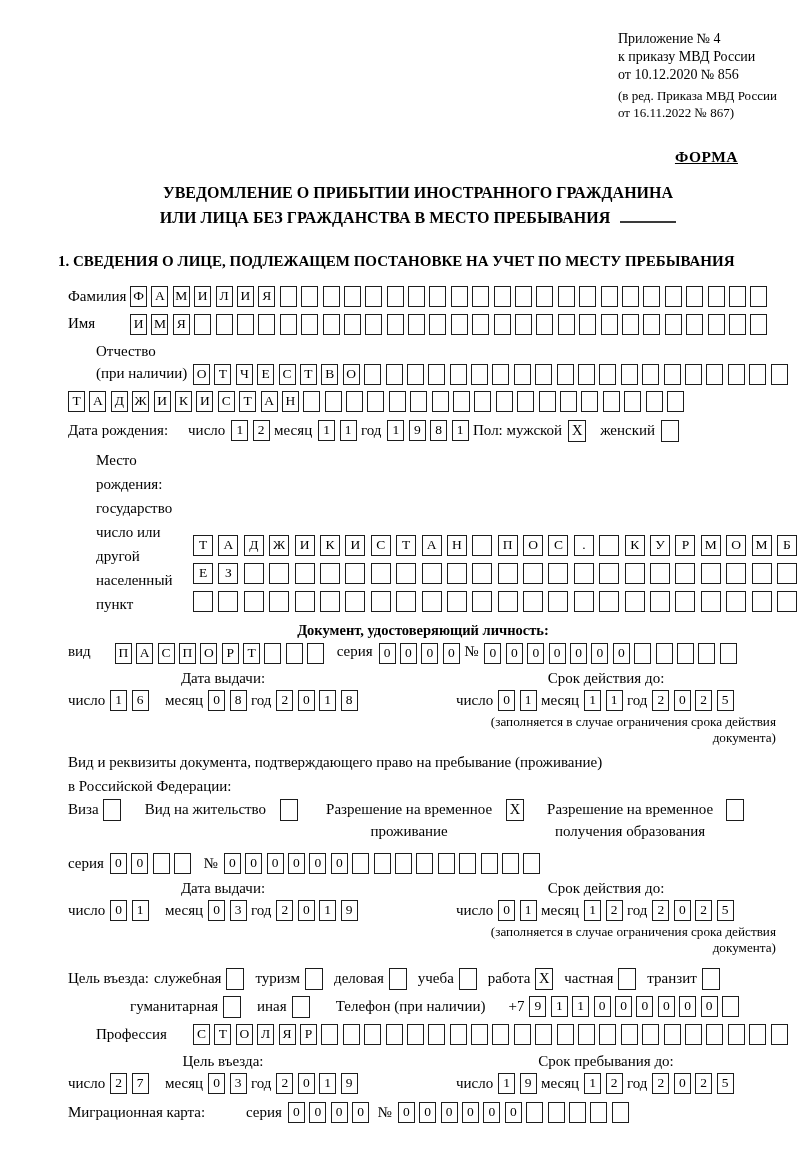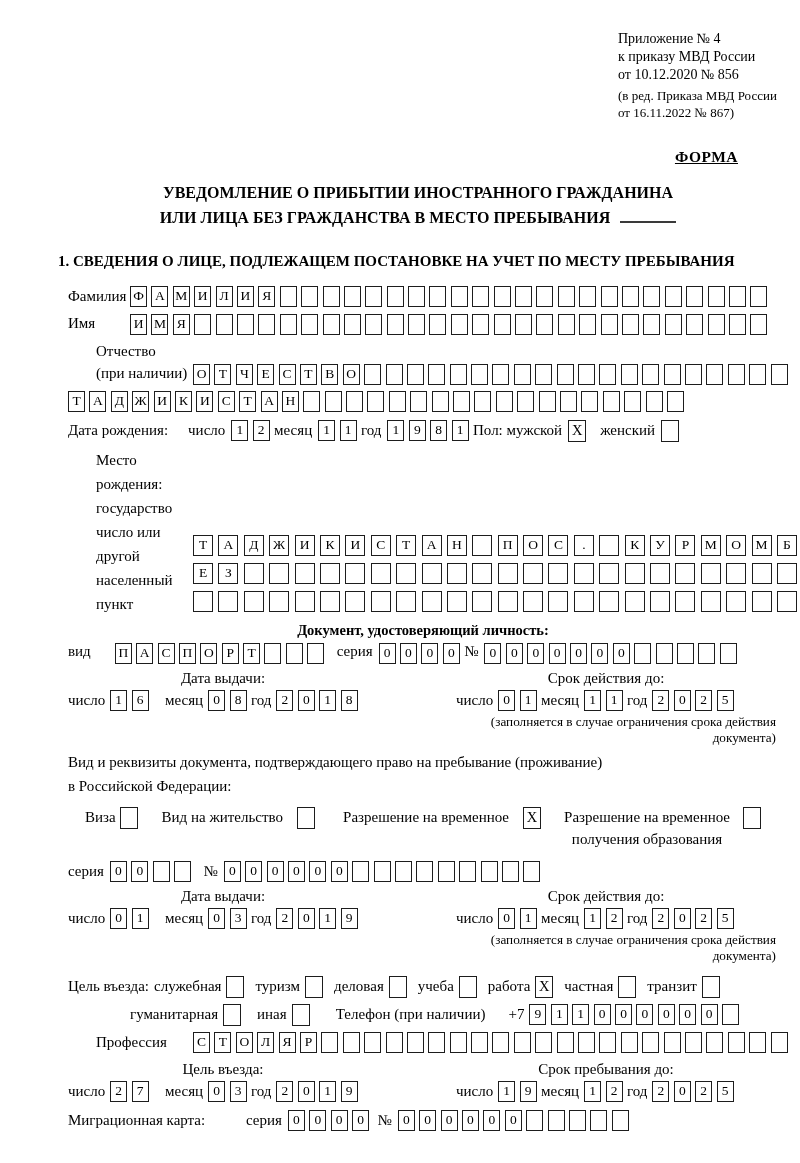--- a/index.html
+++ b/index.html
@@ -39,21 +39,21 @@
   .dtitle.l { width:310px; }
   .dtitle.r { width:300px; }
   .dnums { display:flex; align-items:center; }
   .dnums .t { font-size:15px; margin-right:5px; }
   .dnums .sp { width:12px; }
   .note { font-size:13.2px; text-align:right; margin:3px 2px 2px 0; }
 
   .plain { font-size:15px; line-height:1.65; }
   .opt { display:flex; align-items:flex-start; }
   .opt .ol { font-size:15px; text-align:center; line-height:1.45; }
-  .optrow { display:flex; align-items:flex-start; margin:8px 0 10px 0;justify-content:center; }
+  .optrow { display:flex; align-items:flex-start; margin:0 0 10px 0; }
 
   .purpose { display:flex; align-items:center; margin:10px 0 4px 0; }
   .purpose .t { font-size:15px; margin-right:5px; }
   .purpose .s { width:11px; }
 
   .mrow { display:flex; align-items:center; }
 </style>
 </head>
 <body>
 
@@ -440,20 +440,21 @@
     </div>
     <span class="gap" style="width:24px;"></span>
     <div class="opt">
       <span class="ol">Вид на жительство</span>
       <span class="cb" style="margin-left:14px;"></span>
     </div>
     <span class="gap" style="width:22px;"></span>
     <div class="opt">
       <span class="ol" style="width:178px;">
         <div>Разрешение на временное</div>
+        <div>проживание</div>
       </span>
       <span class="cb" style="margin-left:8px;">X</span>
     </div>
     <span class="gap" style="width:16px;"></span>
     <div class="opt">
       <span class="ol" style="width:180px;">
         <div>Разрешение на временное</div>
         <div>получения образования</div>
       </span>
       <span class="cb" style="margin-left:6px;"></span>

